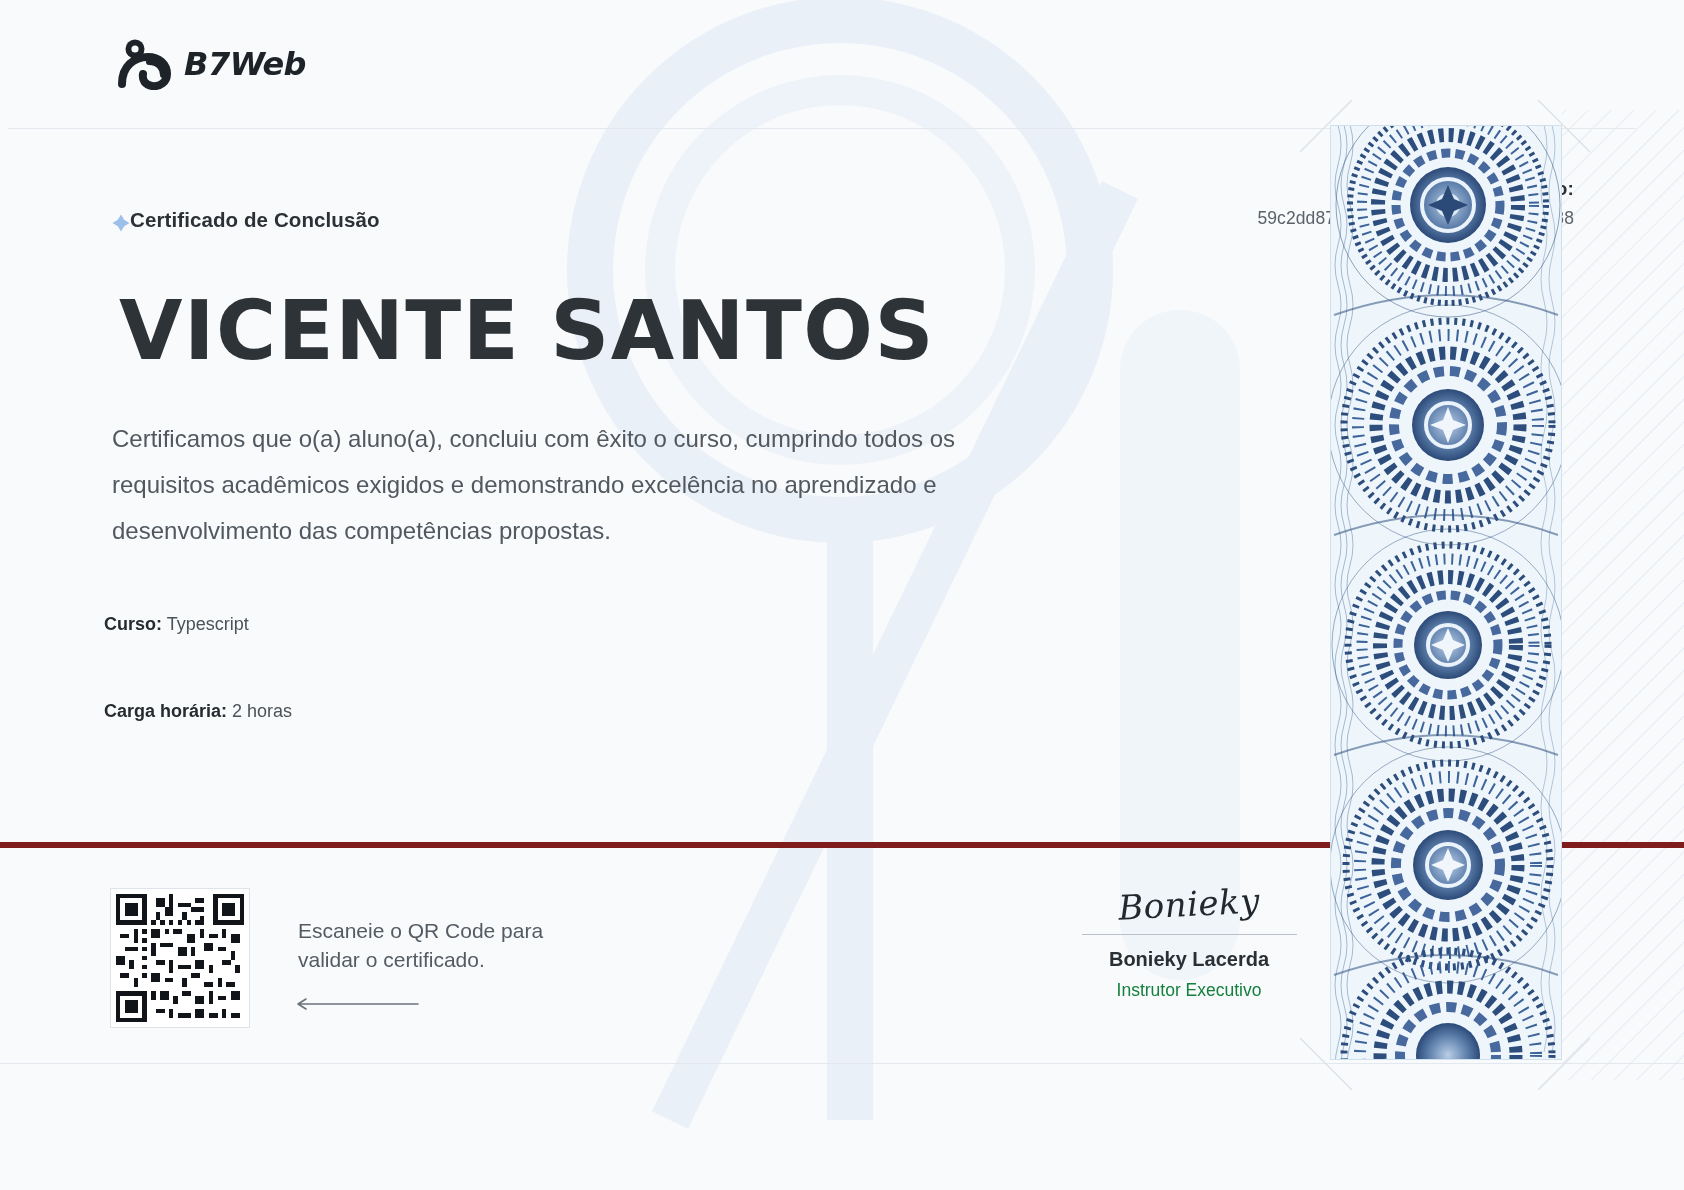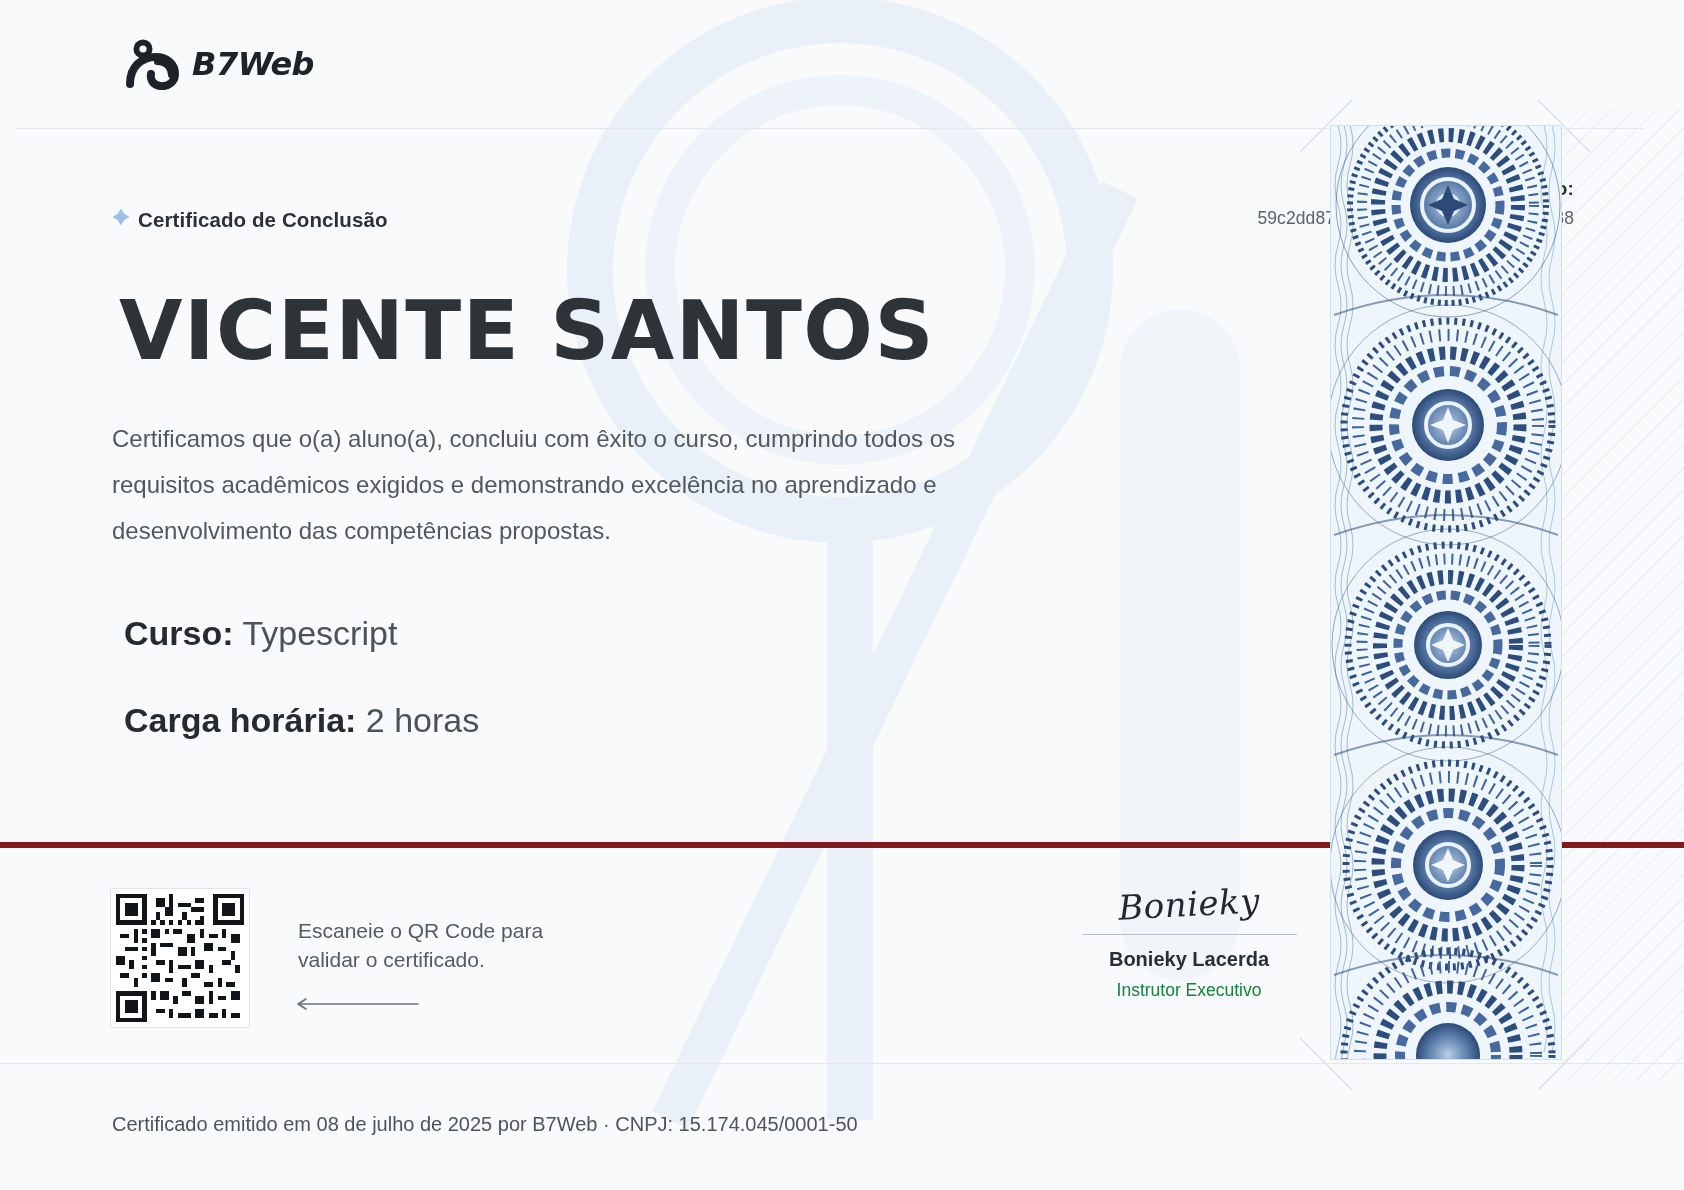--- a/index.html
+++ b/index.html
@@ -39,21 +39,21 @@
   
   .crop {
     position: absolute;
     z-index: 5;
     pointer-events: none;
   }
 
   
   .header {
     position: absolute;
-    left: 16px;
+    left: 8px;
     top: 0;
     width: 1628px;
     height: 128px;
     border-bottom: 1px solid #e3e8ee;
     z-index: 3;
   }
   .logo-wrap {
     position: absolute;
     left: 110px;
     top: 38px;
@@ -79,22 +79,22 @@
     width: 1684px;
     height: 714px;
     z-index: 3;
   }
 
   .kicker {
     position: absolute;
     left: 112px;
     top: 80px;
     display: flex;
-    align-items: flex-start;
-    gap: 8px;
+    align-items: flex-end;
+    gap: 0;
   }
   .kicker-diamond { width: 18px; height: 18px; display: block; }
   .kicker-text {
     font-size: 20.5px;
     font-weight: 600;
     color: #2c3136;
     letter-spacing: 0.1px;
   }
 
   .idblock {
@@ -135,22 +135,22 @@
     top: 288px;
     width: 910px;
     font-size: 24px;
     line-height: 46px;
     color: #51585f;
     font-weight: 400;
   }
 
   .field {
     position: absolute;
-    left: 124px;
-    font-size: 34px;
+    left: 104px;
+    font-size: 18px;
     color: #3a4046;
   }
   .field.course { top: 486px; }
   .field.hours  { top: 573px; }
   .field .flabel {
     font-weight: 700;
     color: #262b30;
   }
   .field .fvalue {
     font-weight: 400;
@@ -461,21 +461,20 @@
     </svg>
 
     <div class="sign-block">
       <div class="sign-script">Bonieky</div>
       <div class="sign-rule"></div>
       <div class="sign-name">Bonieky Lacerda</div>
       <div class="sign-role">Instrutor Executivo</div>
     </div>
   </div>
 
-  <div class="issued">Certificado emitido em 08 de julho de 2025 por B7Web · CNPJ: 15.174.045/0001-50</div>
 
   <div class="guilloche">
     <svg width="232" height="935" viewBox="0 0 232 935" aria-hidden="true">
       <defs>
         <clipPath id="stripClip">
             <rect x="0" y="0" width="232" height="935"></rect>
           </clipPath>
         <radialGradient id="medG" cx="50%" cy="50%" r="50%">
           <stop offset="0%" stop-color="#b9cde6"></stop>
           <stop offset="60%" stop-color="#5d7fab"></stop>

